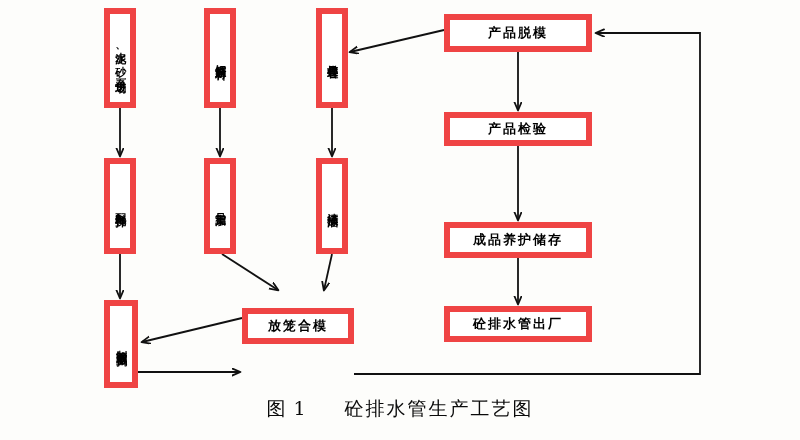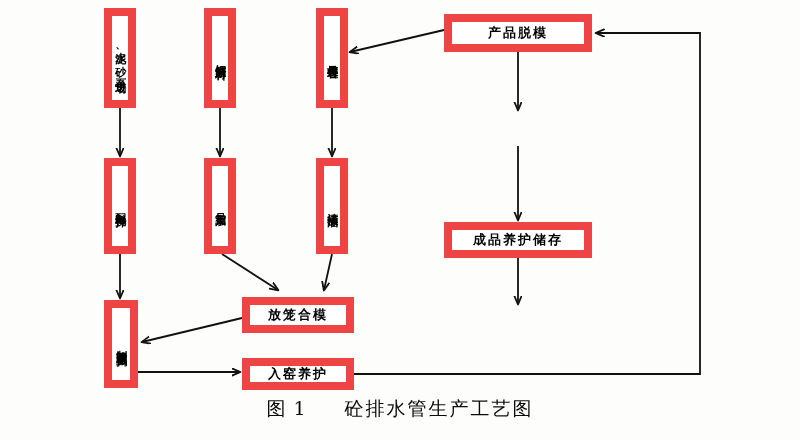--- a/index.html
+++ b/index.html
@@ -13,21 +13,21 @@
   #stage{
     position:absolute;
     left:0;top:0;
     width:800px;height:440px;
     background:#fdfdfb;
   }
   
   .node{
     position:absolute;
     box-sizing:border-box;
-    border:8px solid #ef4444;
+    border:6px solid #ef4444;
     background:#ffffff;
     display:flex;
     align-items:center;
     justify-content:center;
     color:#000;
     font-weight:bold;
     letter-spacing:0.5px;
     z-index:5;
   }
   .node .lbl{
@@ -132,37 +132,40 @@
   </div>
 
   <div class="node vert" style="left:316px;top:158px;width:32px;height:96px;">
     <span class="lbl">清模涂油</span>
   </div>
 
   <div class="node vert" style="left:104px;top:300px;width:34px;height:88px;">
     <span class="lbl">制管成型振捣</span>
   </div>
 
-  <div class="node horiz" style="left:242px;top:297px;width:112px;height:36px;">
+  <div class="node horiz" style="left:242px;top:308px;width:112px;height:36px;">
     <span class="lbl">放笼合模</span>
   </div>
 
-  <div class="node horiz" style="left:242px;top:358px;width:112px;height:32px;">
-    <span class="lbl">入窑养护</span>
-  </div>
 
   <div class="node horiz" style="left:444px;top:14px;width:148px;height:38px;">
     <span class="lbl">产品脱模</span>
   </div>
 
+  <div class="node horiz" style="left:444px;top:112px;width:148px;height:34px;">
+    <span class="lbl">产品检验</span>
+  </div>
 
   <div class="node horiz" style="left:444px;top:222px;width:148px;height:36px;align-items:center;">
     <span class="lbl">成品养护储存</span>
   </div>
 
+  <div class="node horiz" style="left:444px;top:306px;width:148px;height:36px;">
+    <span class="lbl">砼排水管出厂</span>
+  </div>
 
   <div id="caption">
     <span class="num">图 1</span>
     <span class="gap"></span>
     <span>砼排水管生产工艺图</span>
   </div>
 
 </div>
 
 </body></html>

